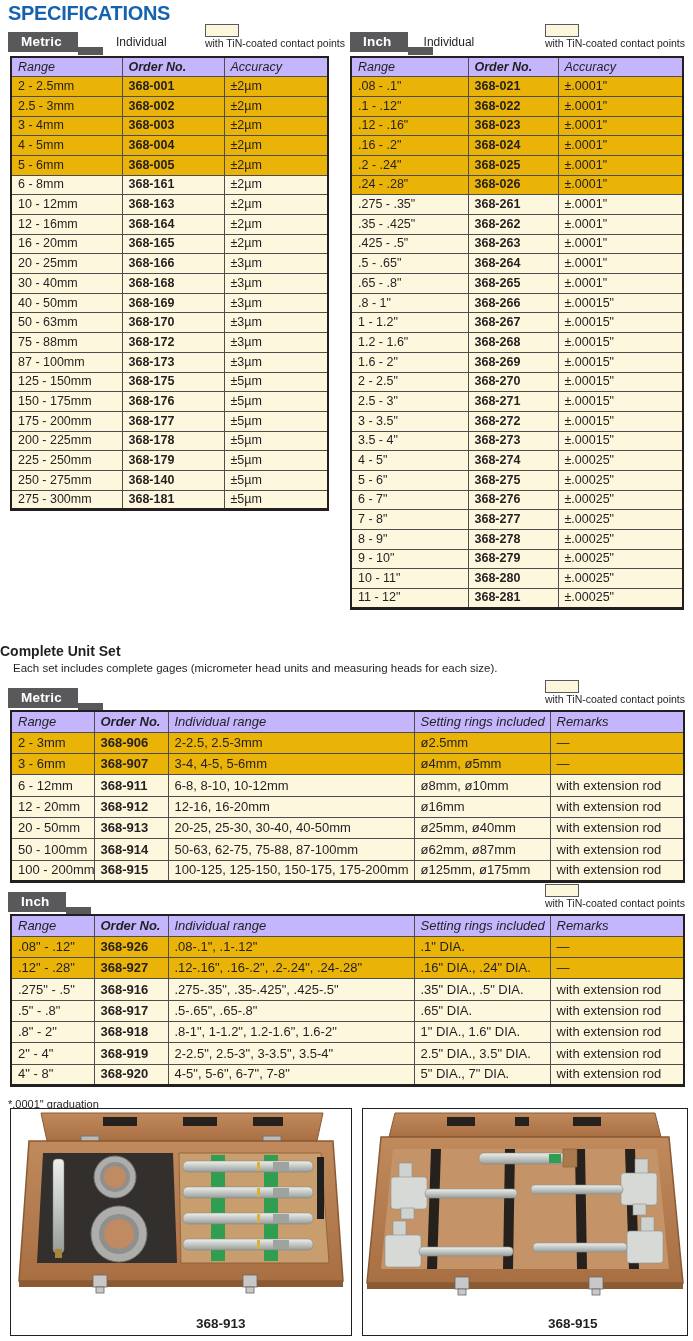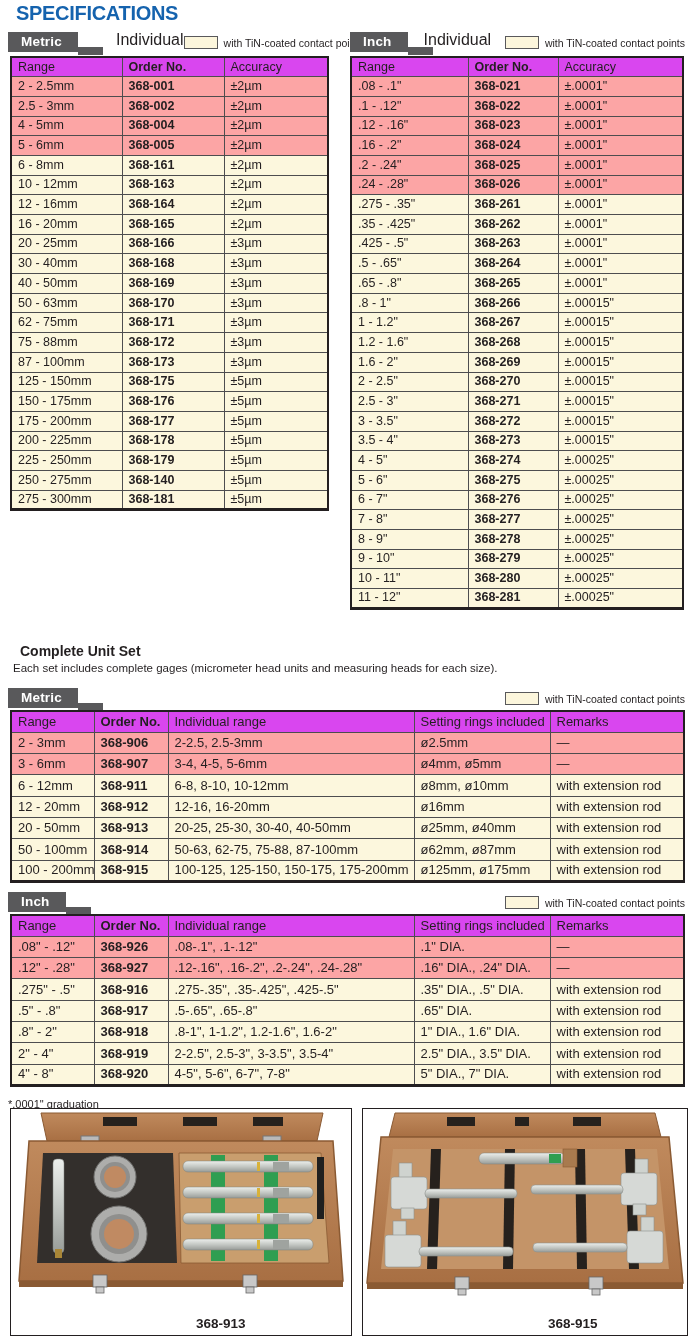--- a/index.html
+++ b/index.html
@@ -2,51 +2,51 @@
 <html><head>
 <meta charset="utf-8">
 <style>
   * { margin:0; padding:0; box-sizing:border-box; }
   html,body { background:#ffffff; }
   .page {
     position:relative; width:693px; height:1341px; background:#ffffff;
     font-family:"Liberation Sans", sans-serif; color:#231f20; overflow:hidden;
   }
   .title {
-    position:absolute; top:2px; left:16px;
+    position:absolute; top:2px; left:8px;
     font-size:20px; font-weight:bold; letter-spacing:-0.3px; color:#1563ae;
   }
   
   .tabrow { position:absolute; display:flex; align-items:flex-end; height:24px; }
   .tab {
     position:relative; background:#59595b; color:#ffffff; font-weight:bold;
     font-size:13.5px; line-height:20px; height:20px; padding:0 16px 0 13px;
     letter-spacing:0.2px; white-space:nowrap;
   }
   .tab::after {
     content:""; position:absolute; left:100%; bottom:-3px; width:25px; height:8px; background:#59595b;
   }
-  .ind-label { font-size:16px; margin-left:38px; padding-bottom:3px; }
-  .legend { margin-left:auto; display:flex; align-items:center; font-size:10.5px; padding-bottom:3px; white-space:nowrap; }
+  .ind-label { font-size:12px; margin-left:38px; padding-bottom:3px; }
+  .legend { margin-left:auto; display:flex; align-items:flex-start; font-size:10.5px; padding-bottom:3px; white-space:nowrap;flex-direction:column; }
   .swatch { width:34px; height:13px; background:#fcf6dc; border:1px solid #59595b; margin-right:6px; flex:none; }
   
   table { position:absolute; border-collapse:collapse; table-layout:fixed;
           border:2px solid #231f20; border-bottom-width:3px; }
   th, td {
     border:1px solid #4d4d4f; text-align:left; font-weight:normal;
     padding:0 2px 0 6px; white-space:nowrap; overflow:hidden;
     font-size:12.5px; height:19.7px; line-height:1.05;
   }
-  thead th { background:#d946ef; }
+  thead th { background:#c4b5fd;font-style:italic; }
   th:nth-child(2), td:nth-child(2) { font-weight:bold; }
-  tr.pink td  { background:#fca5a5; }
+  tr.pink td  { background:#eab308; }
   tr.cream td { background:#fcf7dd; }
   .set-table th, .set-table td { height:21.3px; font-size:13px; }
   
-  .cus-heading { position:absolute; top:643px; left:20px; font-size:14px; font-weight:bold; }
+  .cus-heading { position:absolute; top:643px; left:0; font-size:14px; font-weight:bold; }
   .cus-desc    { position:absolute; top:662px; left:13px; font-size:11.5px; }
   .footnote    { position:absolute; top:1098px; left:8px; font-size:11px; }
   
   .photo-box { position:absolute; top:1108px; height:228px; border:1px solid #231f20; background:#fff; }
   .photo-box svg { display:block; }
   .caption { position:absolute; bottom:4px; left:185px; font-size:13.5px; font-weight:bold; }
 </style>
 </head>
 <body>
 
@@ -90,20 +90,25 @@
           <td>2 - 2.5mm</td>
           <td>368-001</td>
           <td>±2µm</td>
         </tr>
         <tr class="pink">
           <td>2.5 - 3mm</td>
           <td>368-002</td>
           <td>±2µm</td>
         </tr>
         <tr class="pink">
+          <td>3 - 4mm</td>
+          <td>368-003</td>
+          <td>±2µm</td>
+        </tr>
+        <tr class="pink">
           <td>4 - 5mm</td>
           <td>368-004</td>
           <td>±2µm</td>
         </tr>
         <tr class="pink">
           <td>5 - 6mm</td>
           <td>368-005</td>
           <td>±2µm</td>
         </tr>
         <tr class="cream">
@@ -137,25 +142,20 @@
           <td>±3µm</td>
         </tr>
         <tr class="cream">
           <td>40 - 50mm</td>
           <td>368-169</td>
           <td>±3µm</td>
         </tr>
         <tr class="cream">
           <td>50 - 63mm</td>
           <td>368-170</td>
-          <td>±3µm</td>
-        </tr>
-        <tr class="cream">
-          <td>62 - 75mm</td>
-          <td>368-171</td>
           <td>±3µm</td>
         </tr>
         <tr class="cream">
           <td>75 - 88mm</td>
           <td>368-172</td>
           <td>±3µm</td>
         </tr>
         <tr class="cream">
           <td>87 - 100mm</td>
           <td>368-173</td>

